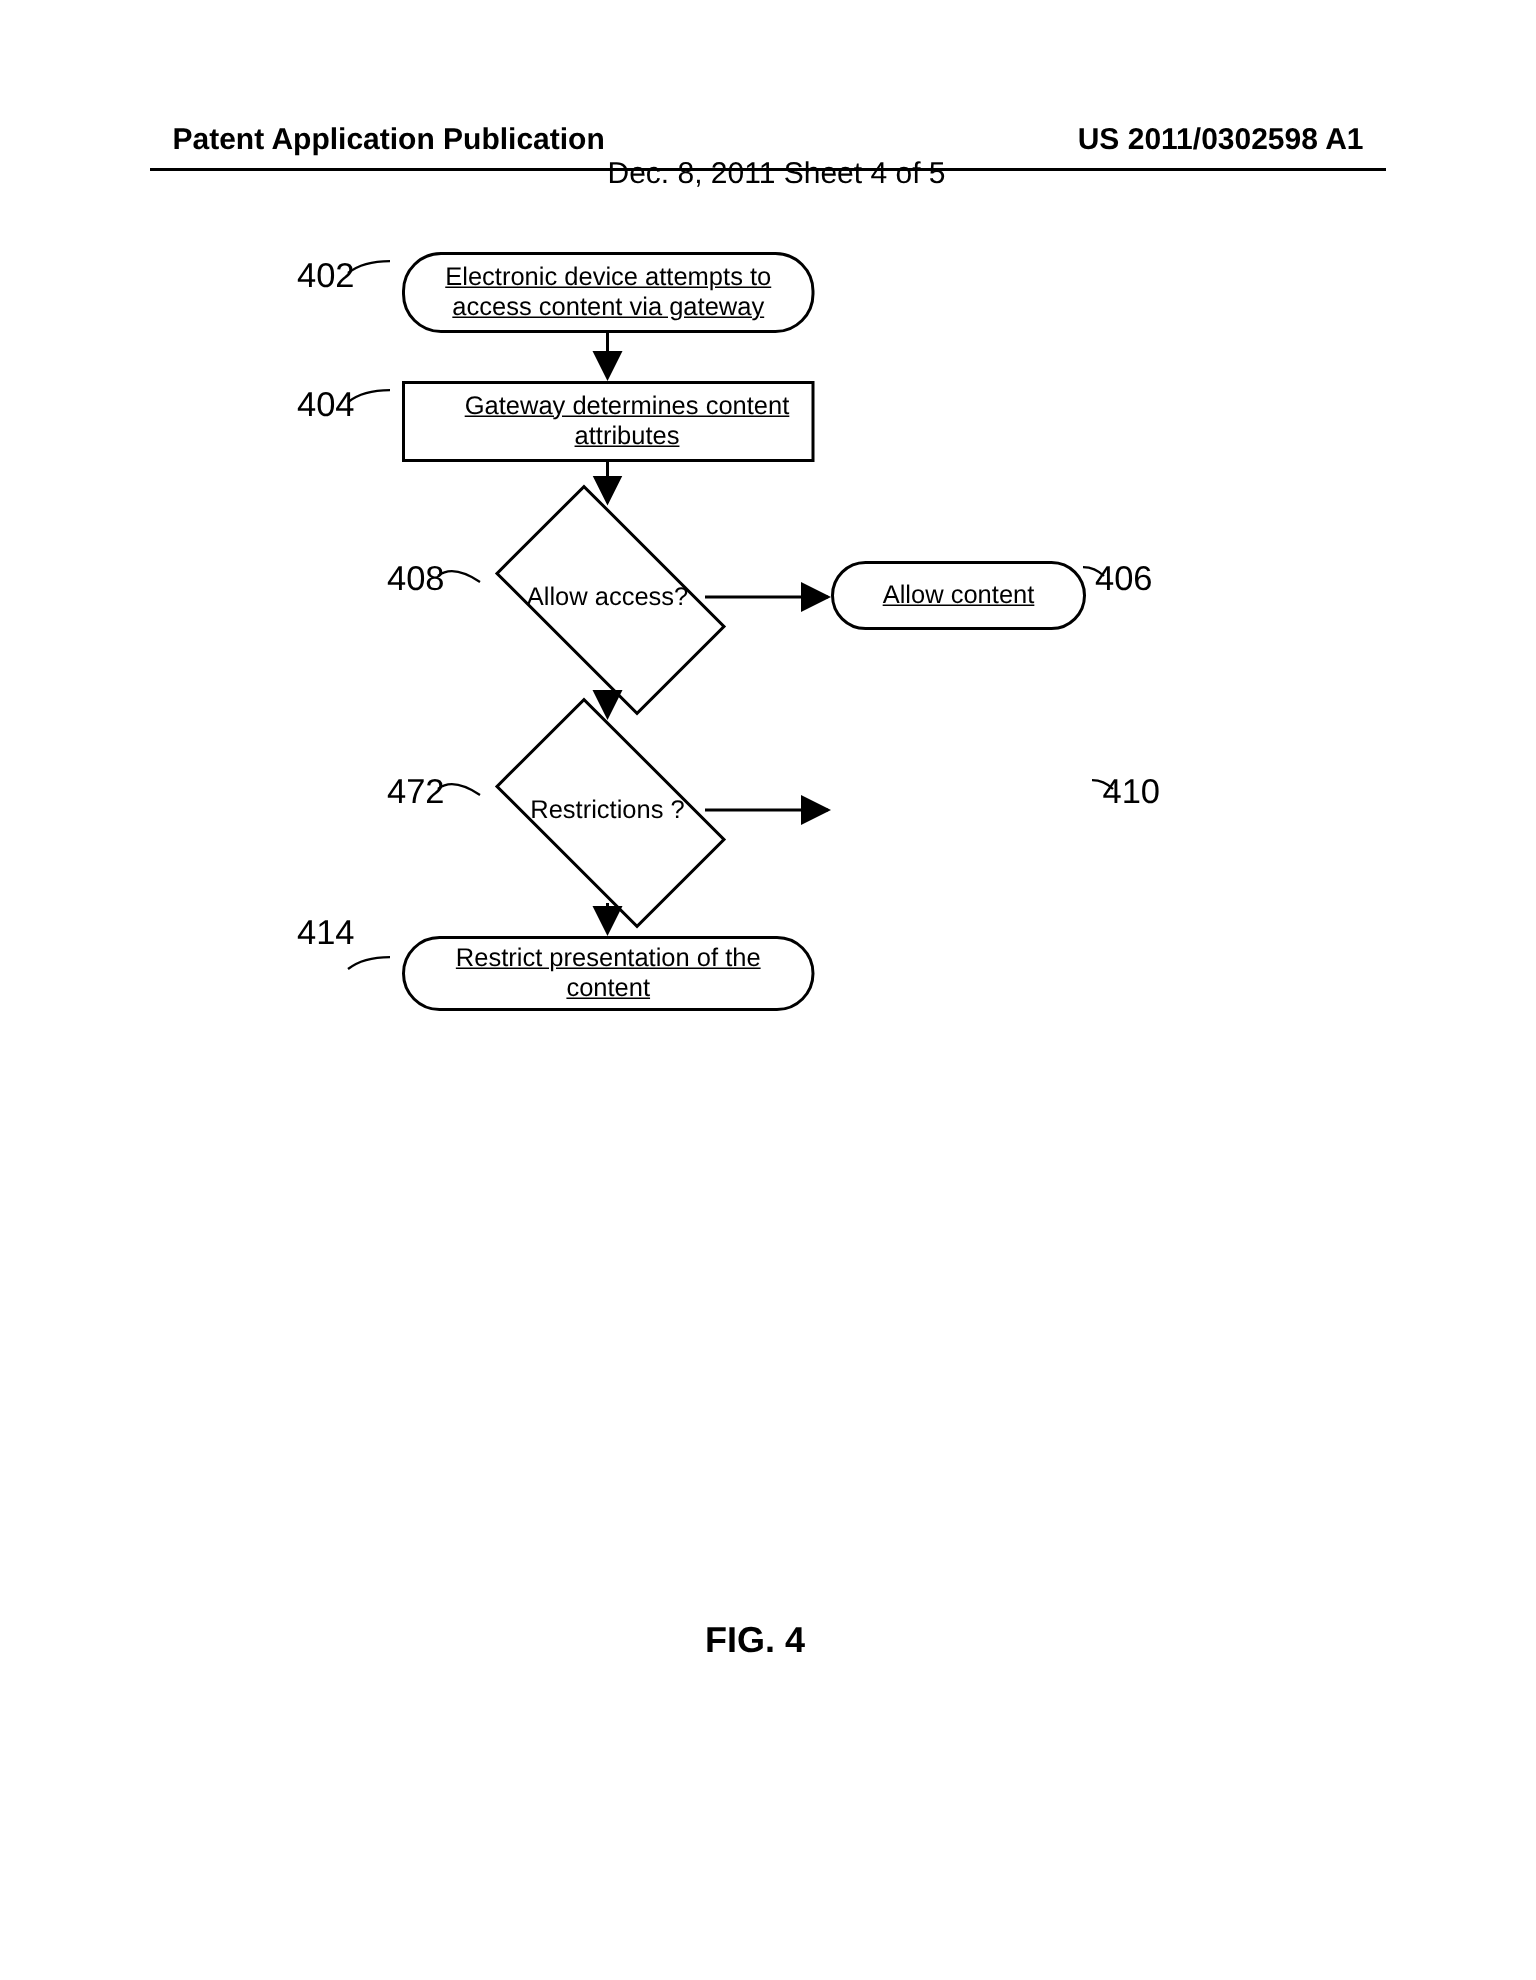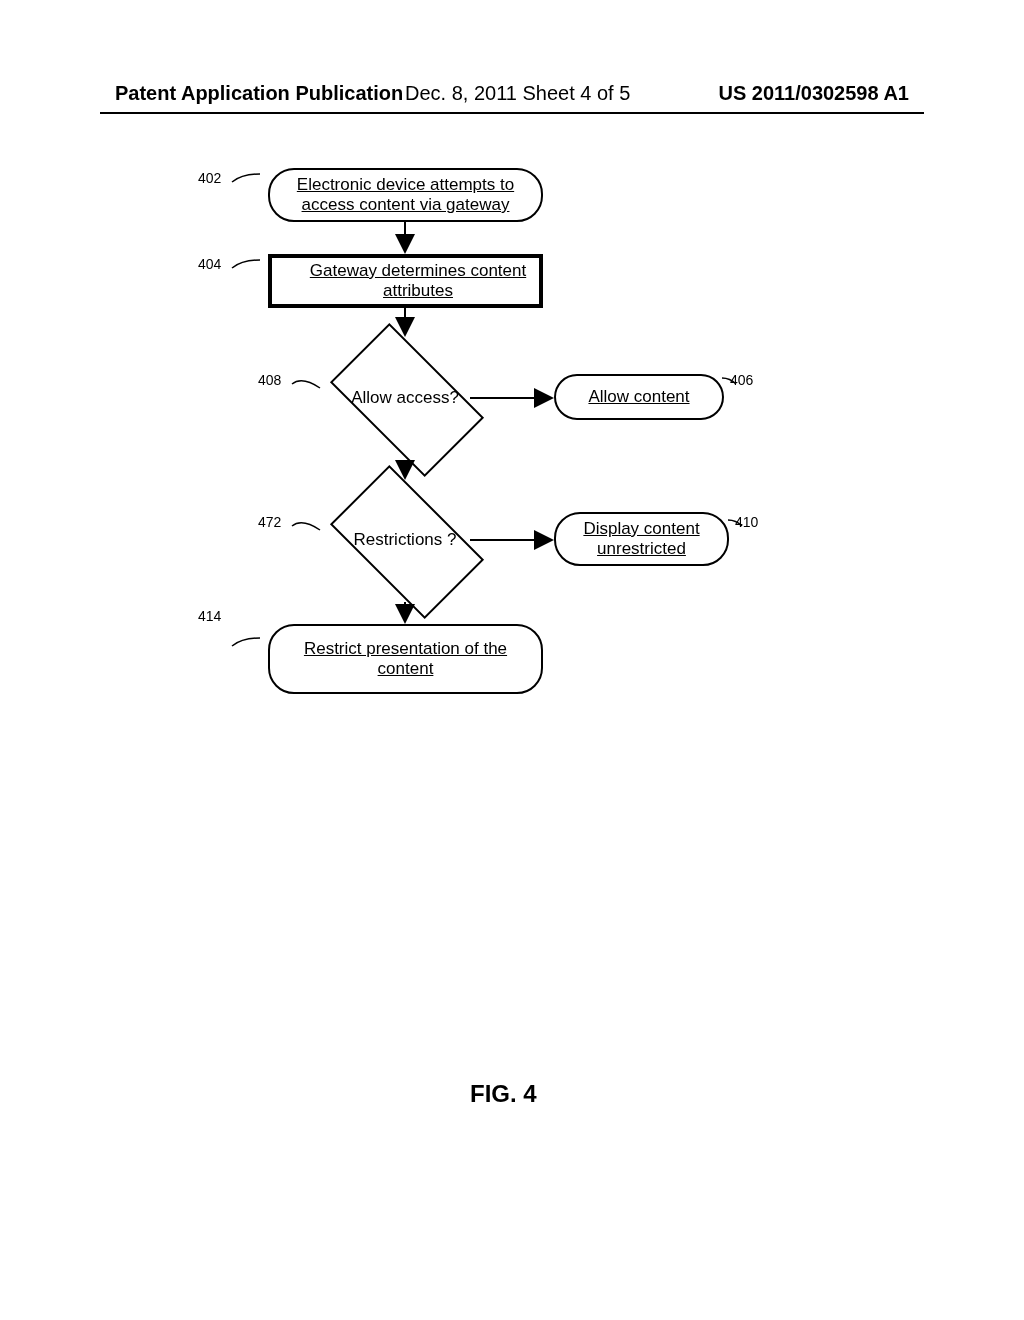--- a/index.html
+++ b/index.html
@@ -25,20 +25,21 @@
     font-size: 20px;
   }
   .header-left {
     position: absolute;
     left: 115px;
     font-weight: bold;
   }
   .header-mid {
     position: absolute;
     left: 405px;
+    margin-top: 23px;
   }
   .header-right {
     position: absolute;
     right: 115px;
     font-weight: bold;
   }
   .header-rule {
     position: absolute;
     top: 112px;
     left: 100px;
@@ -57,21 +58,21 @@
     justify-content: center;
     padding: 4px 10px;
     text-decoration: underline;
   }
   .stadium {
     border: 2px solid #000;
     border-radius: 26px;
     background: #fff;
   }
   .rect {
-    border: 4px solid #000000;
+    border: 2px solid #000000;
     background: #fff;
     padding-left: 35px;
   }
   .diamond {
     position: absolute;
     border: 2px solid #000;
     width: 130px;
     height: 80px;
     transform: rotate(45deg);
     background: #fff;
@@ -83,21 +84,21 @@
     display: flex;
     align-items: center;
     justify-content: center;
     font-size: 17px;
     text-align: center;
     line-height: 1.2;
   }
 
   .ref {
     position: absolute;
-    font-size: 14px;
+    font-size: 23px;
   }
 
   .figlabel {
     position: absolute;
     font-weight: bold;
     font-size: 24px;
     text-align: right;
   }
 
   svg.arrows {
@@ -141,26 +142,23 @@
     <span>Allow content</span>
   </div>
   <span class="ref" style="left:730px; top:372px;">406</span>
 
   <div class="diamond" style="left:340px; top:500px;"></div>
   <div class="diamond-text" style="left:340px; top:500px;align-items:center;">
     <span>Restrictions ?</span>
   </div>
   <span class="ref" style="left:258px; top:514px;">472</span>
 
-  <div class="node stadium" style="left:554px; top:512px; width:175px; height:54px;">
-    <span>Display content unrestricted</span>
-  </div>
   <span class="ref" style="left:735px; top:514px;">410</span>
 
-  <div class="node stadium" style="left:268px; top:624px; width:275px; height:70px;">
+  <div class="node stadium" style="left:268px; top:624px; width:275px; height:50px;">
     <span>Restrict presentation of the content</span>
   </div>
   <span class="ref" style="left:198px; top:608px;">414</span>
 
   <svg class="arrows" viewBox="0 0 1024 1320">
     <defs>
       <marker id="ah" markerWidth="12" markerHeight="12" refX="9" refY="5" orient="auto">
         <path d="M0,0 L10,5 L0,10 Z" fill="#000"></path>
       </marker>
     </defs>

